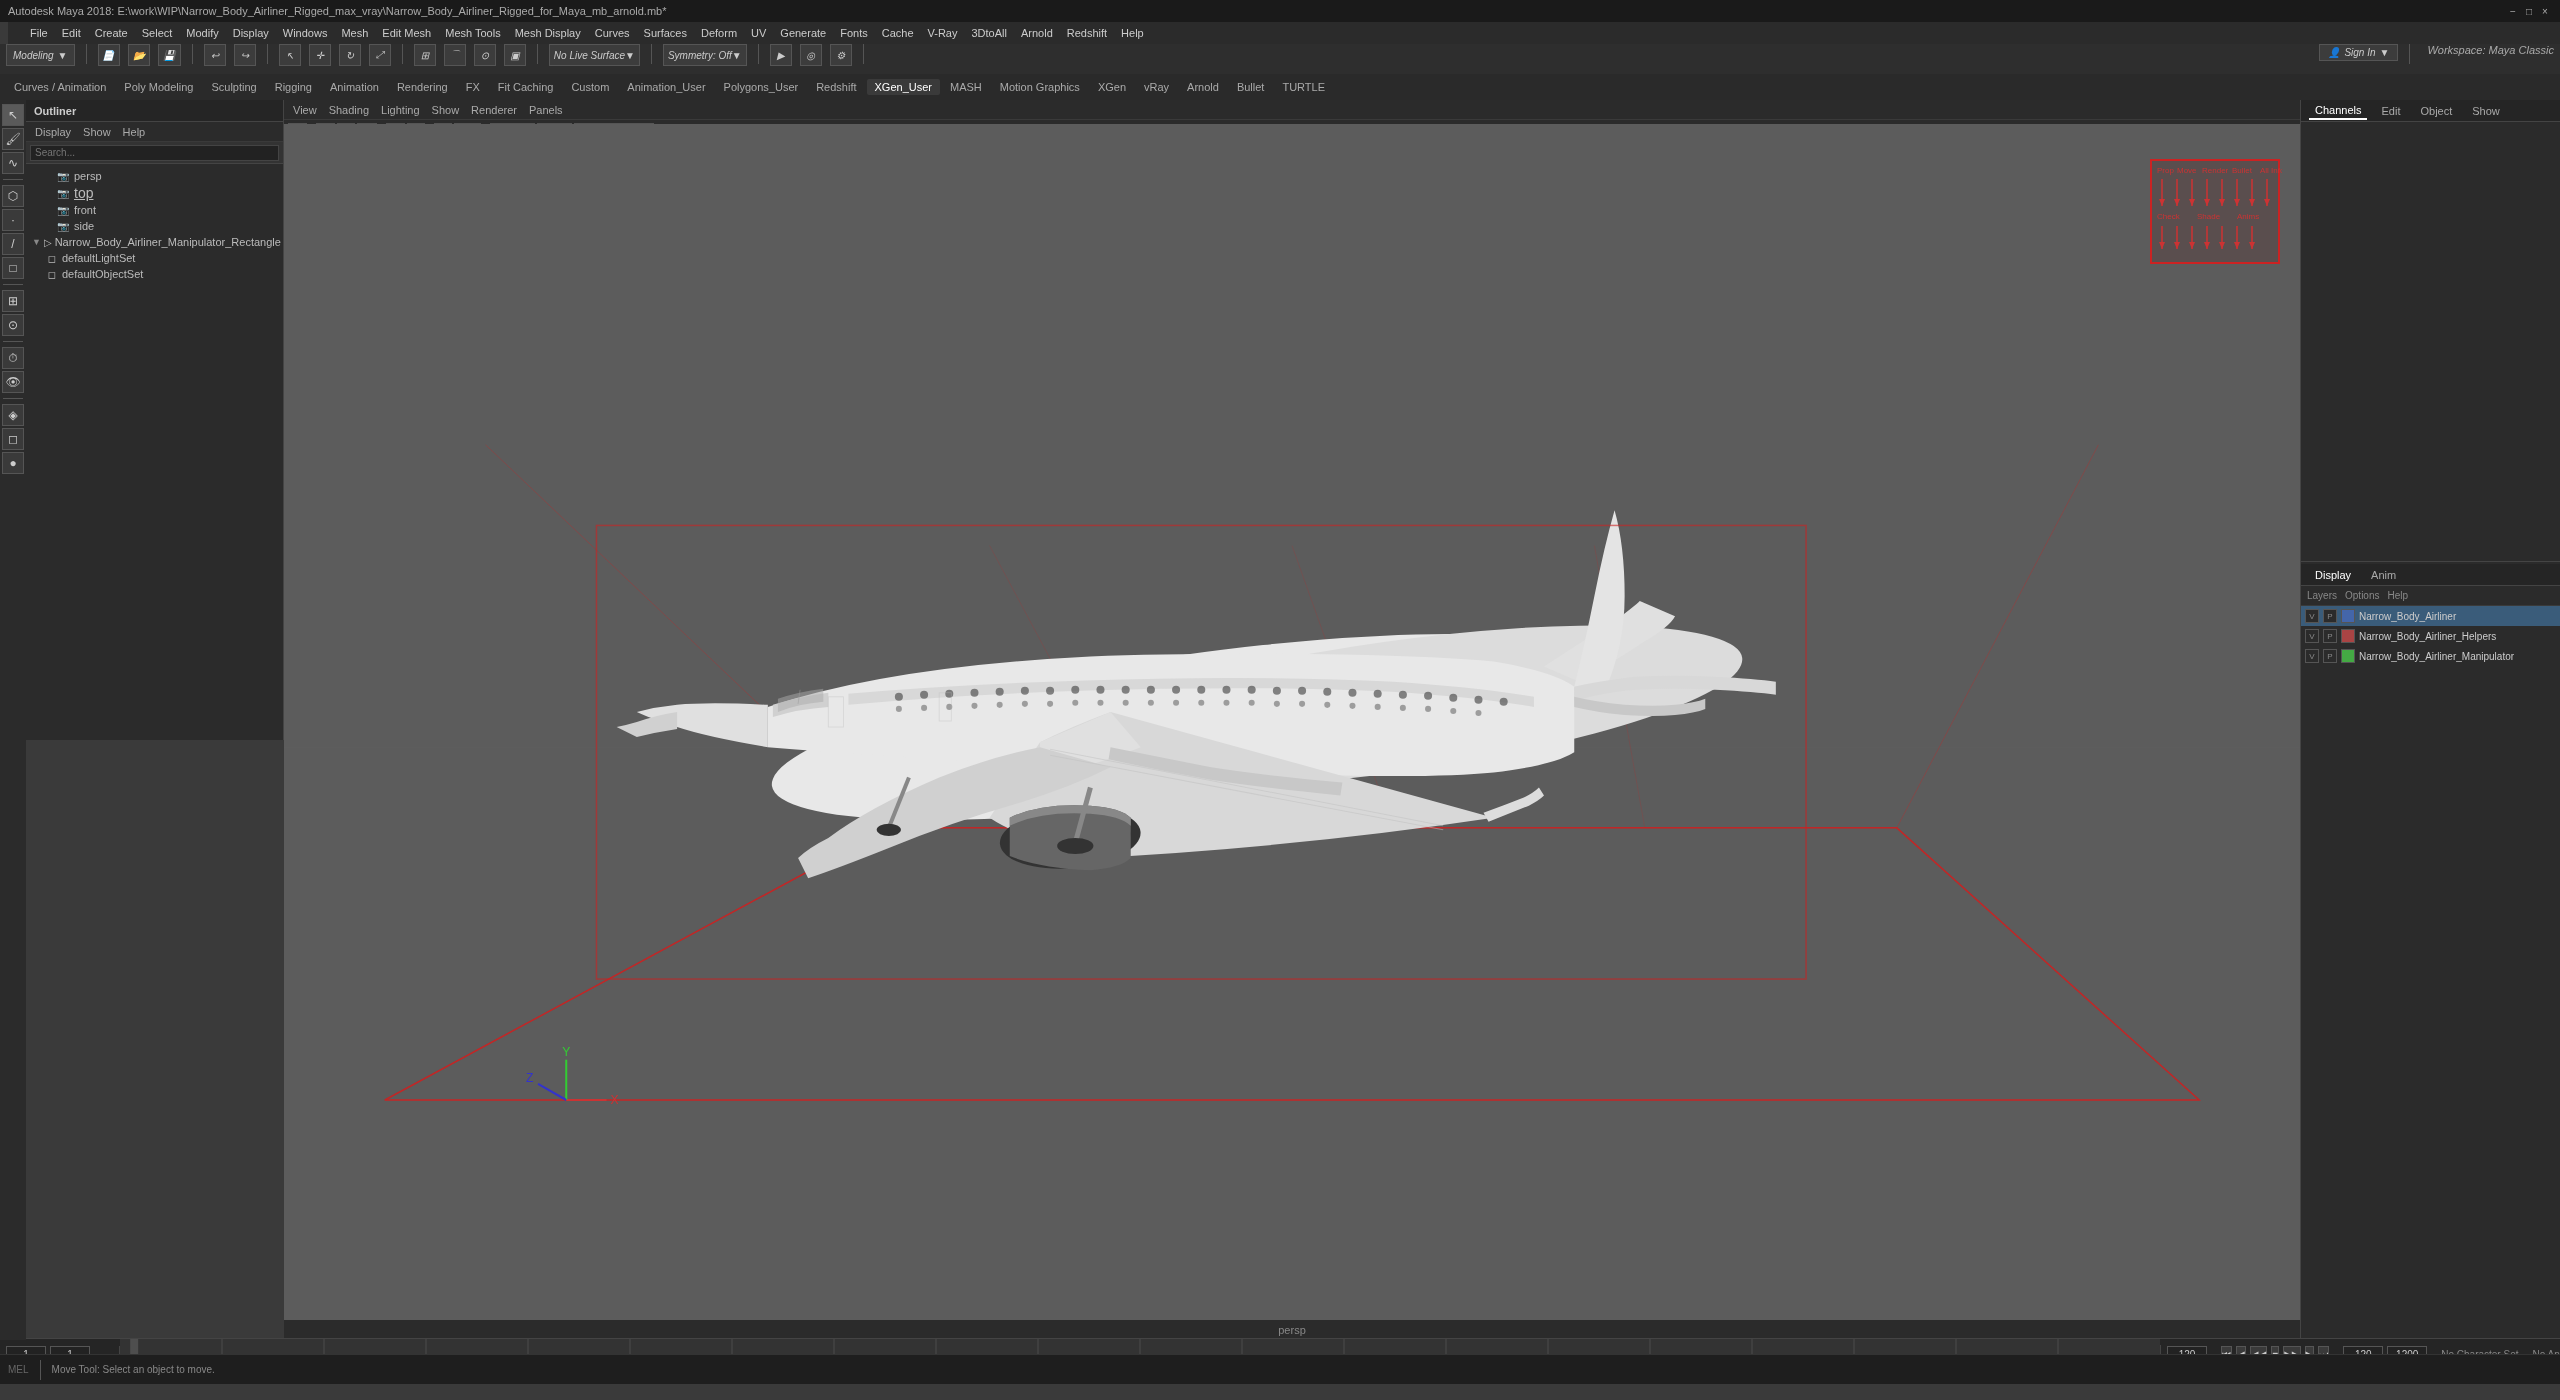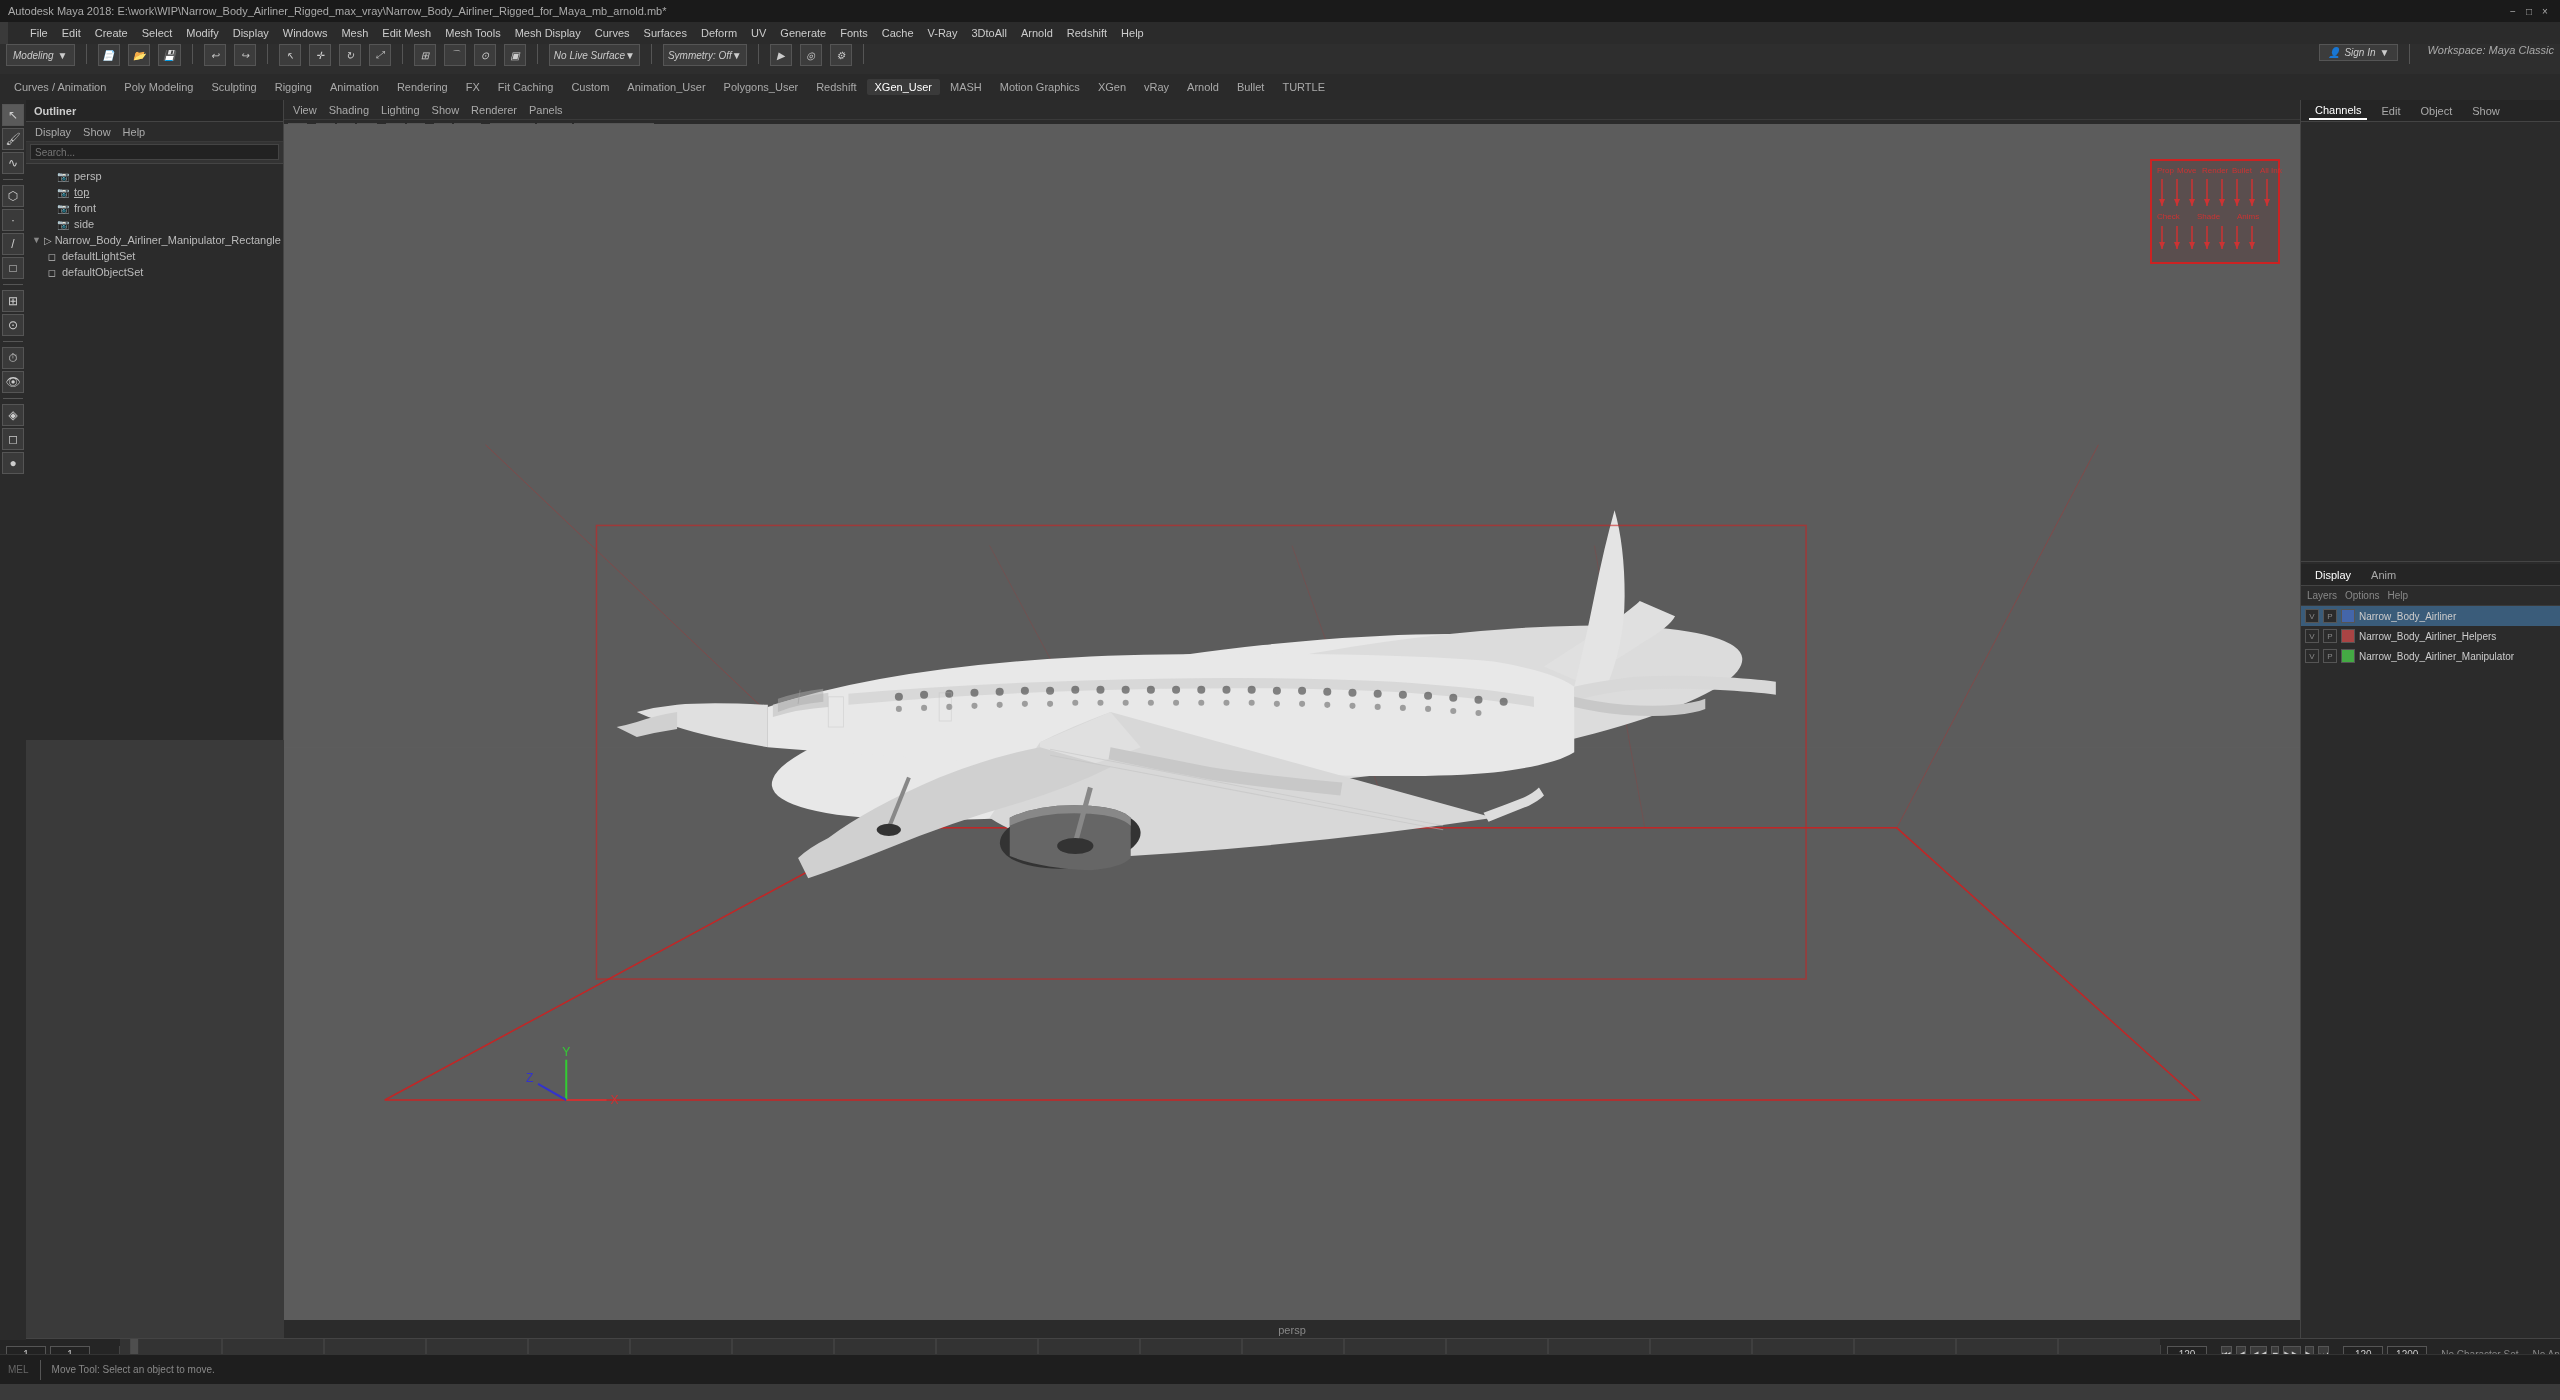--- a/index.html
+++ b/index.html
@@ -210,21 +210,21 @@
     }
     .outliner-menu-item {
       color: #aaaaaa;
       font-size: 11px;
       padding: 2px 5px;
       cursor: pointer;
     }
     #outliner-search {
       height: 22px;
       display: flex;
-      align-items: flex-start;
+      align-items: center;
       padding: 2px 4px;
       background: #333;
       border-bottom: 1px solid #444;
     }
     #outliner-search input {
       width: 100%;
       background: #222;
       border: 1px solid #444;
       color: #ccc;
       font-size: 10px;
@@ -673,21 +673,21 @@
   </div>
   <div id="outliner-tree">
   <div class="tree-item indent1">
         <span class="expand-icon"></span>
         <span class="tree-icon" style="font-size: 10px;">📷</span>
         <span style="font-size: 11px;">persp</span>
       </div>
       <div class="tree-item indent1">
         <span class="expand-icon"></span>
         <span class="tree-icon" style="font-size: 10px;">📷</span>
-        <span style="font-size: 11px; text-decoration: underline;">top</span>
+        <span style="font-size: 14px; text-decoration: underline;">top</span>
       </div>
       <div class="tree-item indent1">
         <span class="expand-icon"></span>
         <span class="tree-icon" style="font-size: 10px;">📷</span>
         <span style="font-size: 11px;">front</span>
       </div>
       <div class="tree-item indent1">
         <span class="expand-icon"></span>
         <span class="tree-icon" style="font-size: 10px;">📷</span>
         <span style="font-size: 11px;">side</span>

